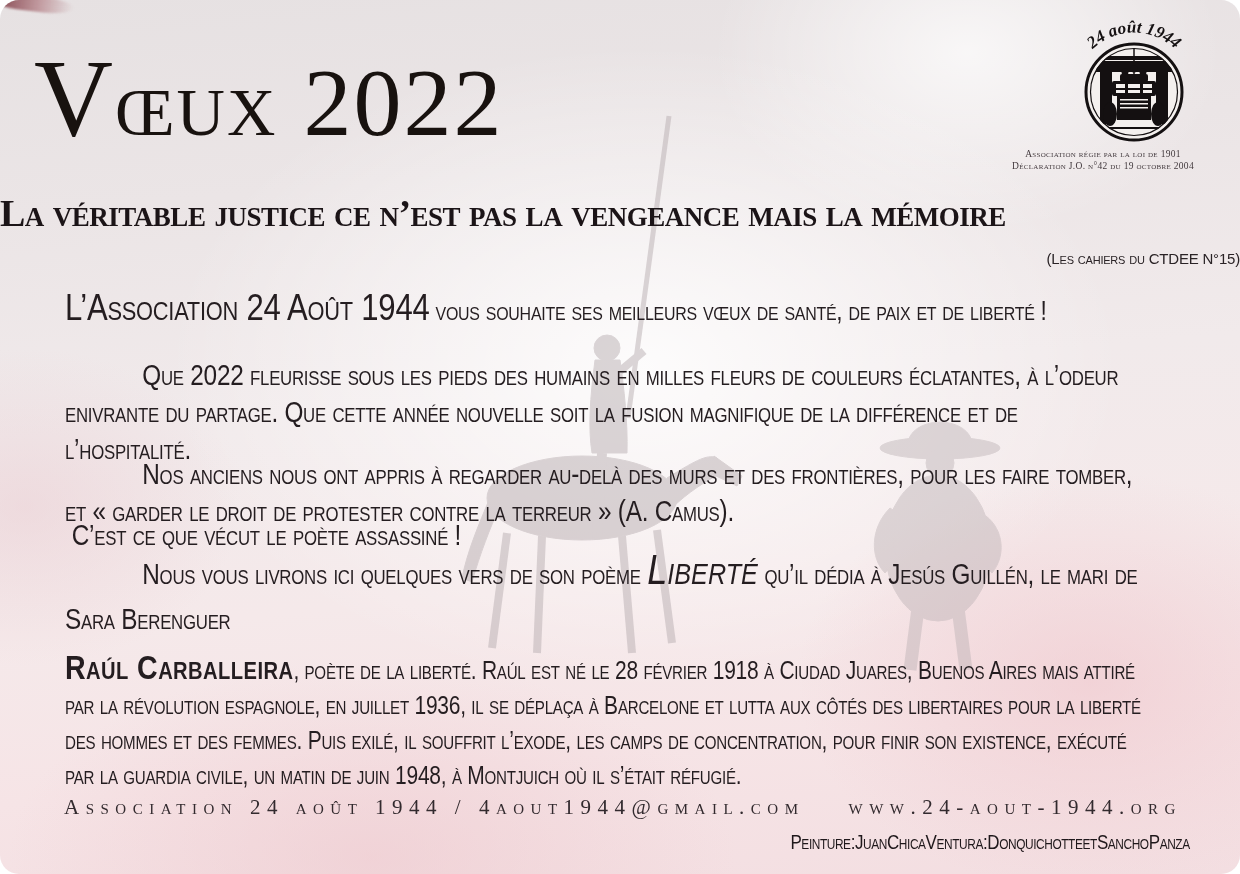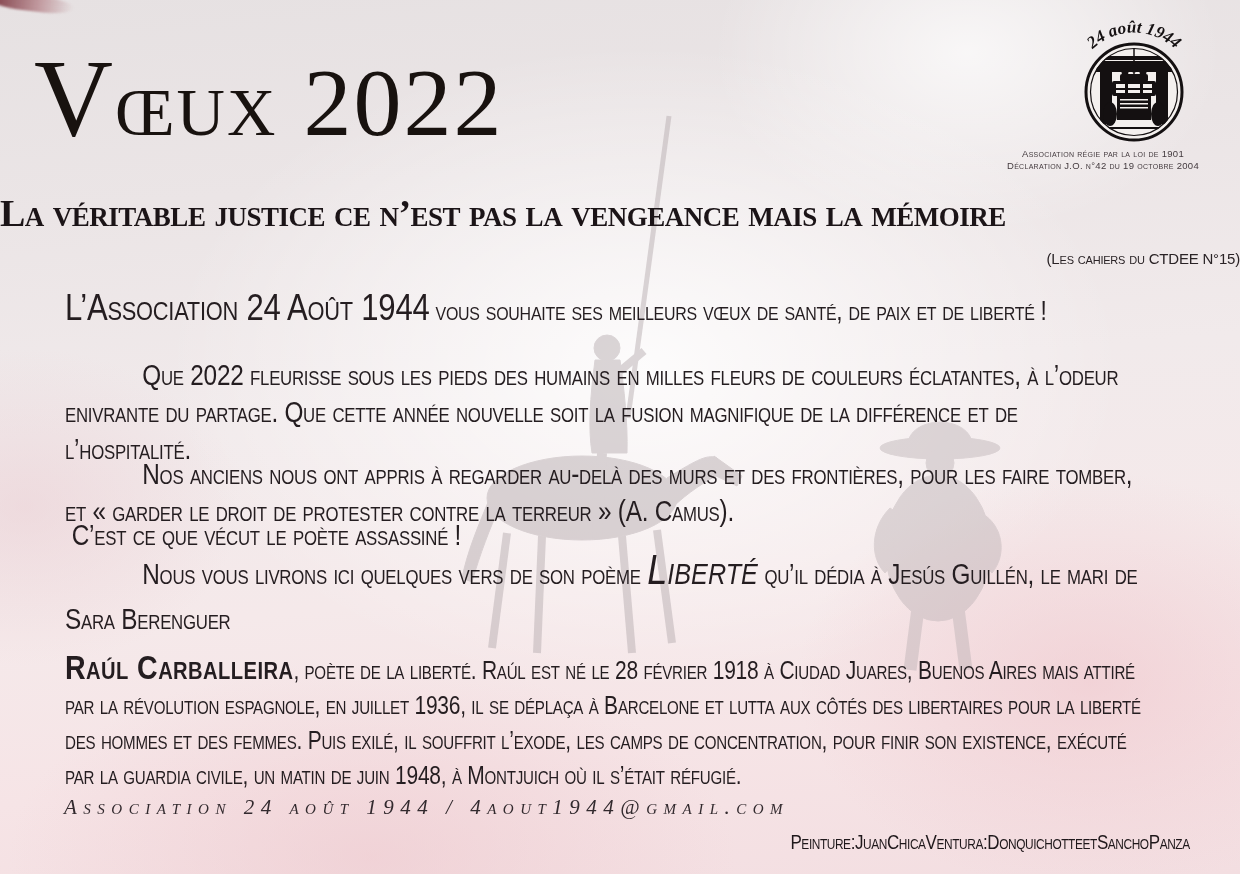--- a/index.html
+++ b/index.html
@@ -9,40 +9,41 @@
     overflow:hidden;
     font-family:"Liberation Sans",sans-serif;
     color:#231d20;
     background:
       radial-gradient(420px 300px at 88% 78%, rgba(238,196,202,.55), rgba(238,196,202,0) 70%),
       radial-gradient(520px 280px at 30% 98%, rgba(236,196,202,.50), rgba(236,196,202,0) 70%),
       radial-gradient(300px 220px at 2% 58%,  rgba(233,200,206,.45), rgba(233,200,206,0) 72%),
       radial-gradient(640px 430px at 52% 42%, rgba(255,255,255,.85), rgba(255,255,255,0) 75%),
       radial-gradient(340px 240px at 78% 6%,  rgba(255,255,255,.70), rgba(255,255,255,0) 75%),
       linear-gradient(175deg,#e6e1e2 0%,#ebe5e6 22%,#f1eaeb 45%,#f5e9ea 65%,#f6e4e6 82%,#f3dee1 100%);
+    border-radius: 19px;
   }
   .streak{
     position:absolute;left:-12px;top:-5px;width:86px;height:16px;
     background:linear-gradient(90deg,rgba(112,38,48,.9),rgba(150,70,80,.45) 60%,rgba(150,70,80,0));
     border-radius:50%/60%;transform:rotate(7deg);filter:blur(1px);
   }
   .sil{position:absolute;}
   
   .title{
     position:absolute;left:34px;top:44px;margin:0;
     font-family:"Liberation Serif",serif;font-weight:400;
     font-size:96px;line-height:1;font-variant:small-caps;
     letter-spacing:2px;color:#18120f;
   }
   .title::first-letter{font-size:114%;}
   
   .logo{position:absolute;right:42px;top:10px;width:128px;height:134px;}
   .legal{
     position:absolute;right:22px;top:148px;width:230px;text-align:center;
-    font-family:Liberation Sans, sans-serif;font-variant:small-caps;
+    font-family:Liberation Serif, serif;font-variant:small-caps;
     font-size:9.5px;line-height:12px;color:#433a3e;letter-spacing:.3px;
   }
   
   .headline{
     position:absolute;left:0;top:193px;width:100%;margin:0;text-align:left;
     font-family:"Liberation Serif",serif;font-weight:700;
     font-size:38px;line-height:1.1;font-variant:small-caps;letter-spacing:-.5px;color:#1b1417;
   }
   .source{
     position:absolute;left:0;top:250px;width:100%;text-align:right;
@@ -61,21 +62,21 @@
   .p-walls{top:456px;text-indent:92px;}
   .p-poet{top:517px;text-indent:8px;}
   .p-poem{top:547px;text-indent:92px;line-height:45px;}
   .poem-word{font-size:43px;font-style:italic;letter-spacing:0;}
   .bio{top:650px;font-size:25px;line-height:35px;}
   .bio-name{font-size:34px;font-weight:700;letter-spacing:.5px;}
   
   .footer-contact{
     position:absolute;left:64px;top:795px;display:flex;gap:44px;
     font-family:"Liberation Serif",serif;font-variant:small-caps;
-    font-size:21px;letter-spacing:6.5px;color:#322a2e;white-space:nowrap;font-style:italic;
+    font-size:21px;letter-spacing:6.5px;color:#322a2e;white-space:nowrap;
   }
   .credit{
     position:absolute;right:50px;top:831px;
     font-size:20px;font-variant:small-caps;letter-spacing:-.5px;word-spacing:-5px;
     transform:scaleX(.85);transform-origin:right top;color:#1f181b;white-space:nowrap;
   }
 </style>
 </head>
 <body>
 
@@ -168,16 +169,17 @@
 
   <p class="cond p-body p-flowers">Que 2022 fleurisse sous les pieds des humains en milles fleurs de couleurs éclatantes, à l’odeur enivrante du partage. Que cette année nouvelle soit la fusion magnifique de la différence et de l’hospitalité.</p>
   <p class="cond p-body p-walls">Nos anciens nous ont appris à regarder au-delà des murs et des frontières, pour les faire tomber, et « garder le droit de protester contre la terreur » (A. Camus).</p>
   <p class="cond p-body p-poet">C’est ce que vécut le poète assassiné !</p>
   <p class="cond p-body p-poem"><span>Nous vous livrons ici quelques vers de son poème </span><span class="poem-word">Liberté</span><span> qu’il dédia à Jesús Guillén, le mari de Sara Berenguer</span></p>
 
   <p class="cond bio"><span class="bio-name">Raúl Carballeira</span><span>, poète de la liberté. Raúl est né le 28 février 1918 à Ciudad Juares, Buenos Aires mais attiré par la révolution espagnole, en juillet 1936, il se déplaça à Barcelone et lutta aux côtés des libertaires pour la liberté des hommes et des femmes. Puis exilé, il souffrit l’exode, les camps de concentration, pour finir son existence, exécuté par la guardia civile, un matin de juin 1948, à Montjuich où il s’était réfugié.</span></p>
 
   <div class="footer-contact">
     <span>Association 24 août 1944 / 4aout1944@gmail.com</span>
+    <span>www.24-aout-1944.org</span>
   </div>
   <div class="credit">Peinture : Juan Chica Ventura : Don quichotte et Sancho Panza</div>
 
 </div>
 
 </body></html>

